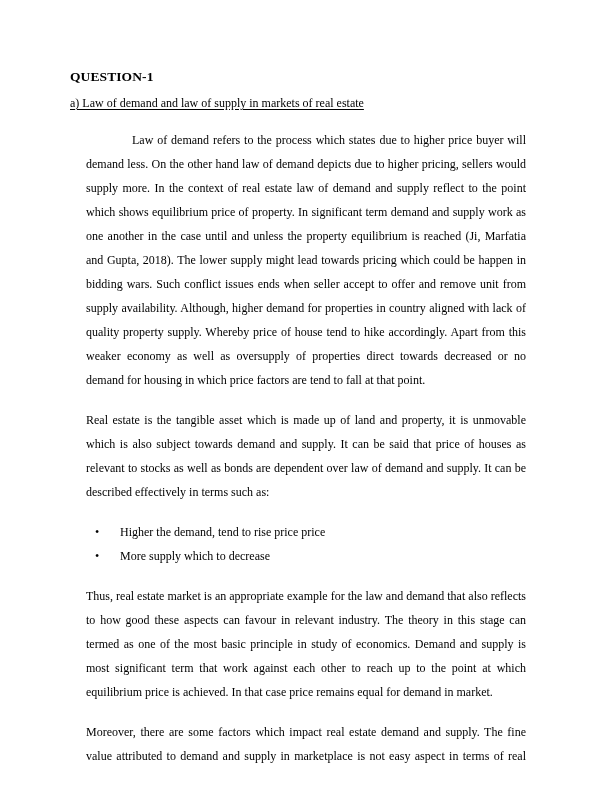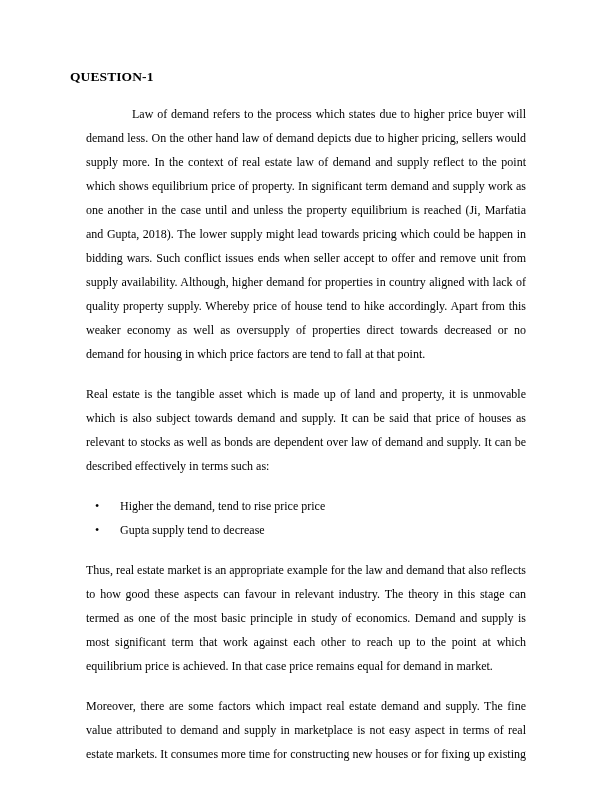--- a/index.html
+++ b/index.html
@@ -73,33 +73,34 @@
   }
 </style>
 </head>
 <body>
 
 <div class="page">
   <div class="content">
 
     <h1 class="q-title">QUESTION-1</h1>
 
+    <div class="sub-heading">a) Law of demand and law of supply in markets of real estate</div>
 
     <p class="body-par indented">Law of demand refers to the process which states due to higher price buyer will demand less. On the other hand law of demand depicts due to higher pricing, sellers would supply more. In the context of real estate law of demand and supply reflect to the point which shows equilibrium price of property. In significant term demand and supply work as one another in the case until and unless the property equilibrium is reached (Ji,  Marfatia and Gupta,  2018). The lower supply might lead towards pricing which could be happen in bidding wars. Such conflict issues ends when seller accept to offer and remove unit from supply availability. Although, higher demand for properties in country aligned with lack of quality property supply. Whereby price of house tend to hike accordingly. Apart from this weaker economy as well as oversupply of properties direct towards decreased or no demand for housing in which price factors are tend to fall at that point.</p>
 
     <p class="body-par">Real estate is the tangible asset which is made up of land and property, it is unmovable which is also subject towards demand and supply. It can be said that price of houses as relevant to stocks as well as bonds are dependent over law of demand and supply. It can be described effectively in terms such as:</p>
 
     <ul class="bullets">
       <li>
         <span class="dot">•</span>
         <span>Higher the demand, tend to rise price price</span>
       </li>
       <li>
         <span class="dot">•</span>
-        <span>Gupta supply tend to decrease</span>
+        <span>More supply which to decrease</span>
       </li>
     </ul>
 
     <p class="body-par">Thus, real estate market is an appropriate example for the law and demand that also reflects to how good these aspects can favour in relevant industry. The theory in this stage can termed as one of the most basic principle in study of economics. Demand and supply is most significant term that work against each other to reach up to the point at which equilibrium price is achieved. In that case price remains equal for demand in market.</p>
 
     <p class="body-par">Moreover, there are some factors which impact real estate demand and supply. The fine value attributed to demand and supply in marketplace is not easy aspect in terms of real estate markets. It consumes more time for constructing new houses or for fixing up existing one to place into market. In similar terms, real estate is very different from other industries which covers more time for buying and selling procedures. The transactional activities will differ in such case and would require time to consummate as such making real estate illiquid. Some factors immensely influence housing demand consisted with lower borrowing cost and interest rates as well.</p>
 
   </div>
 </div>
 

